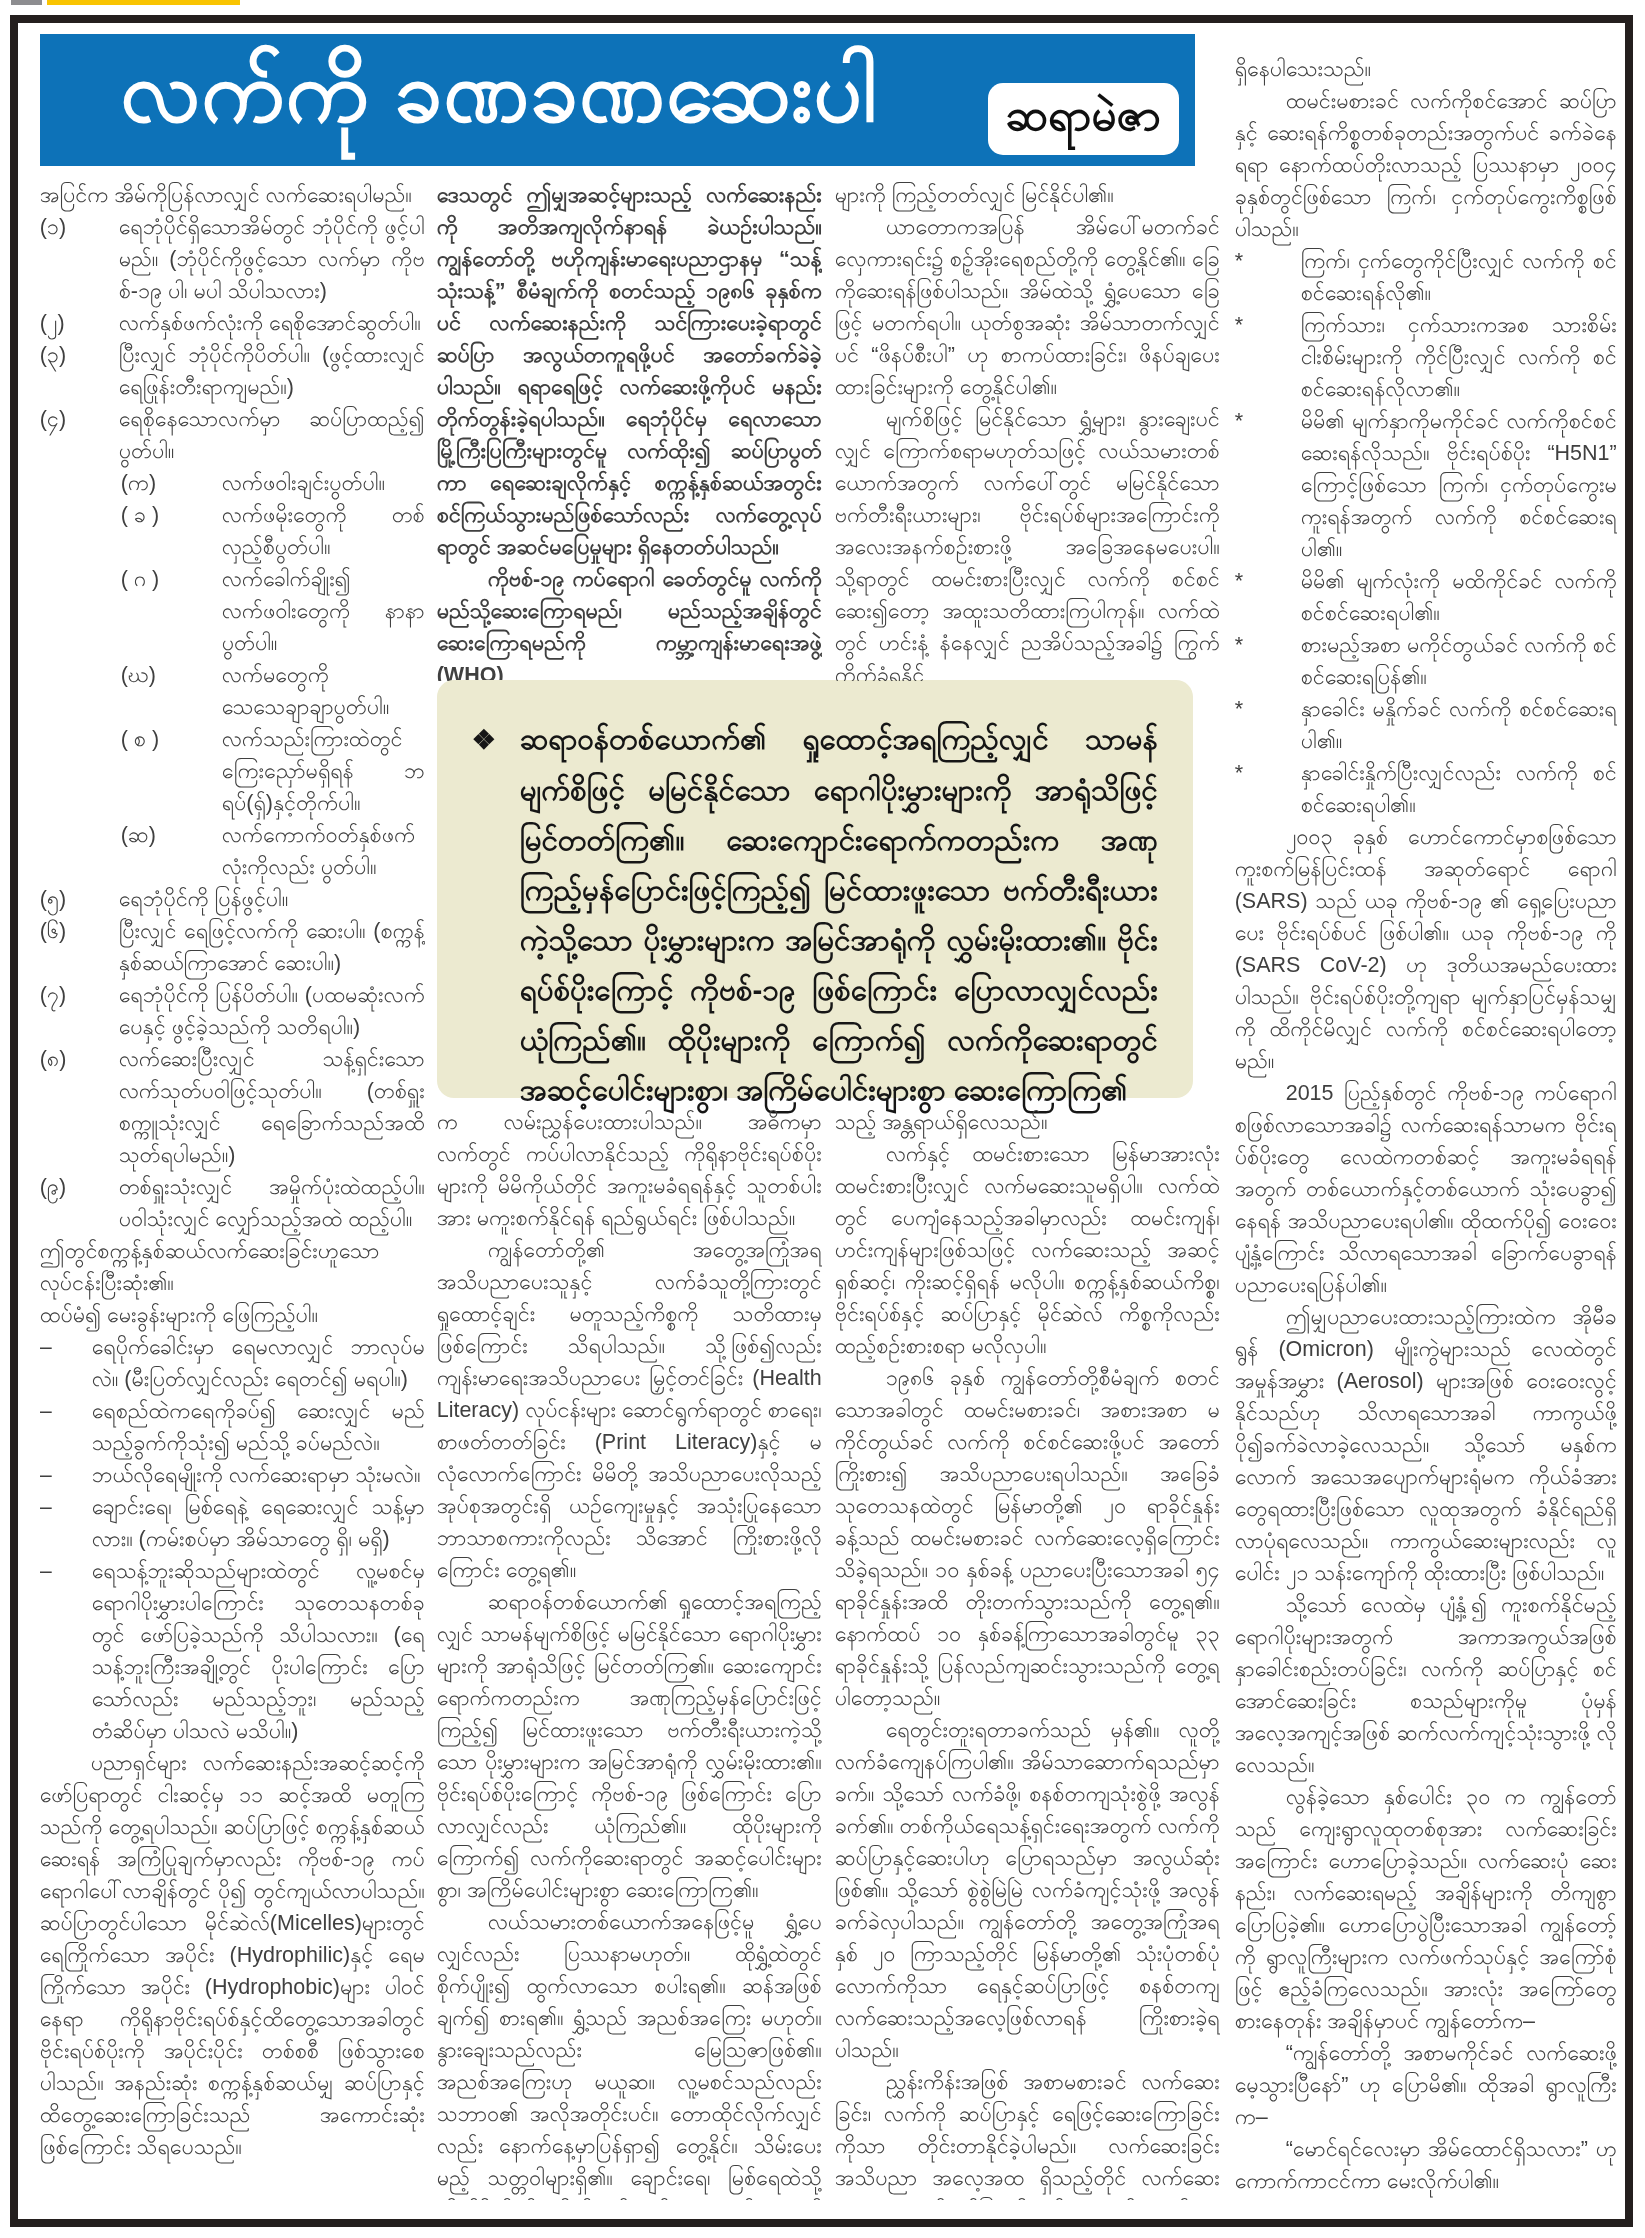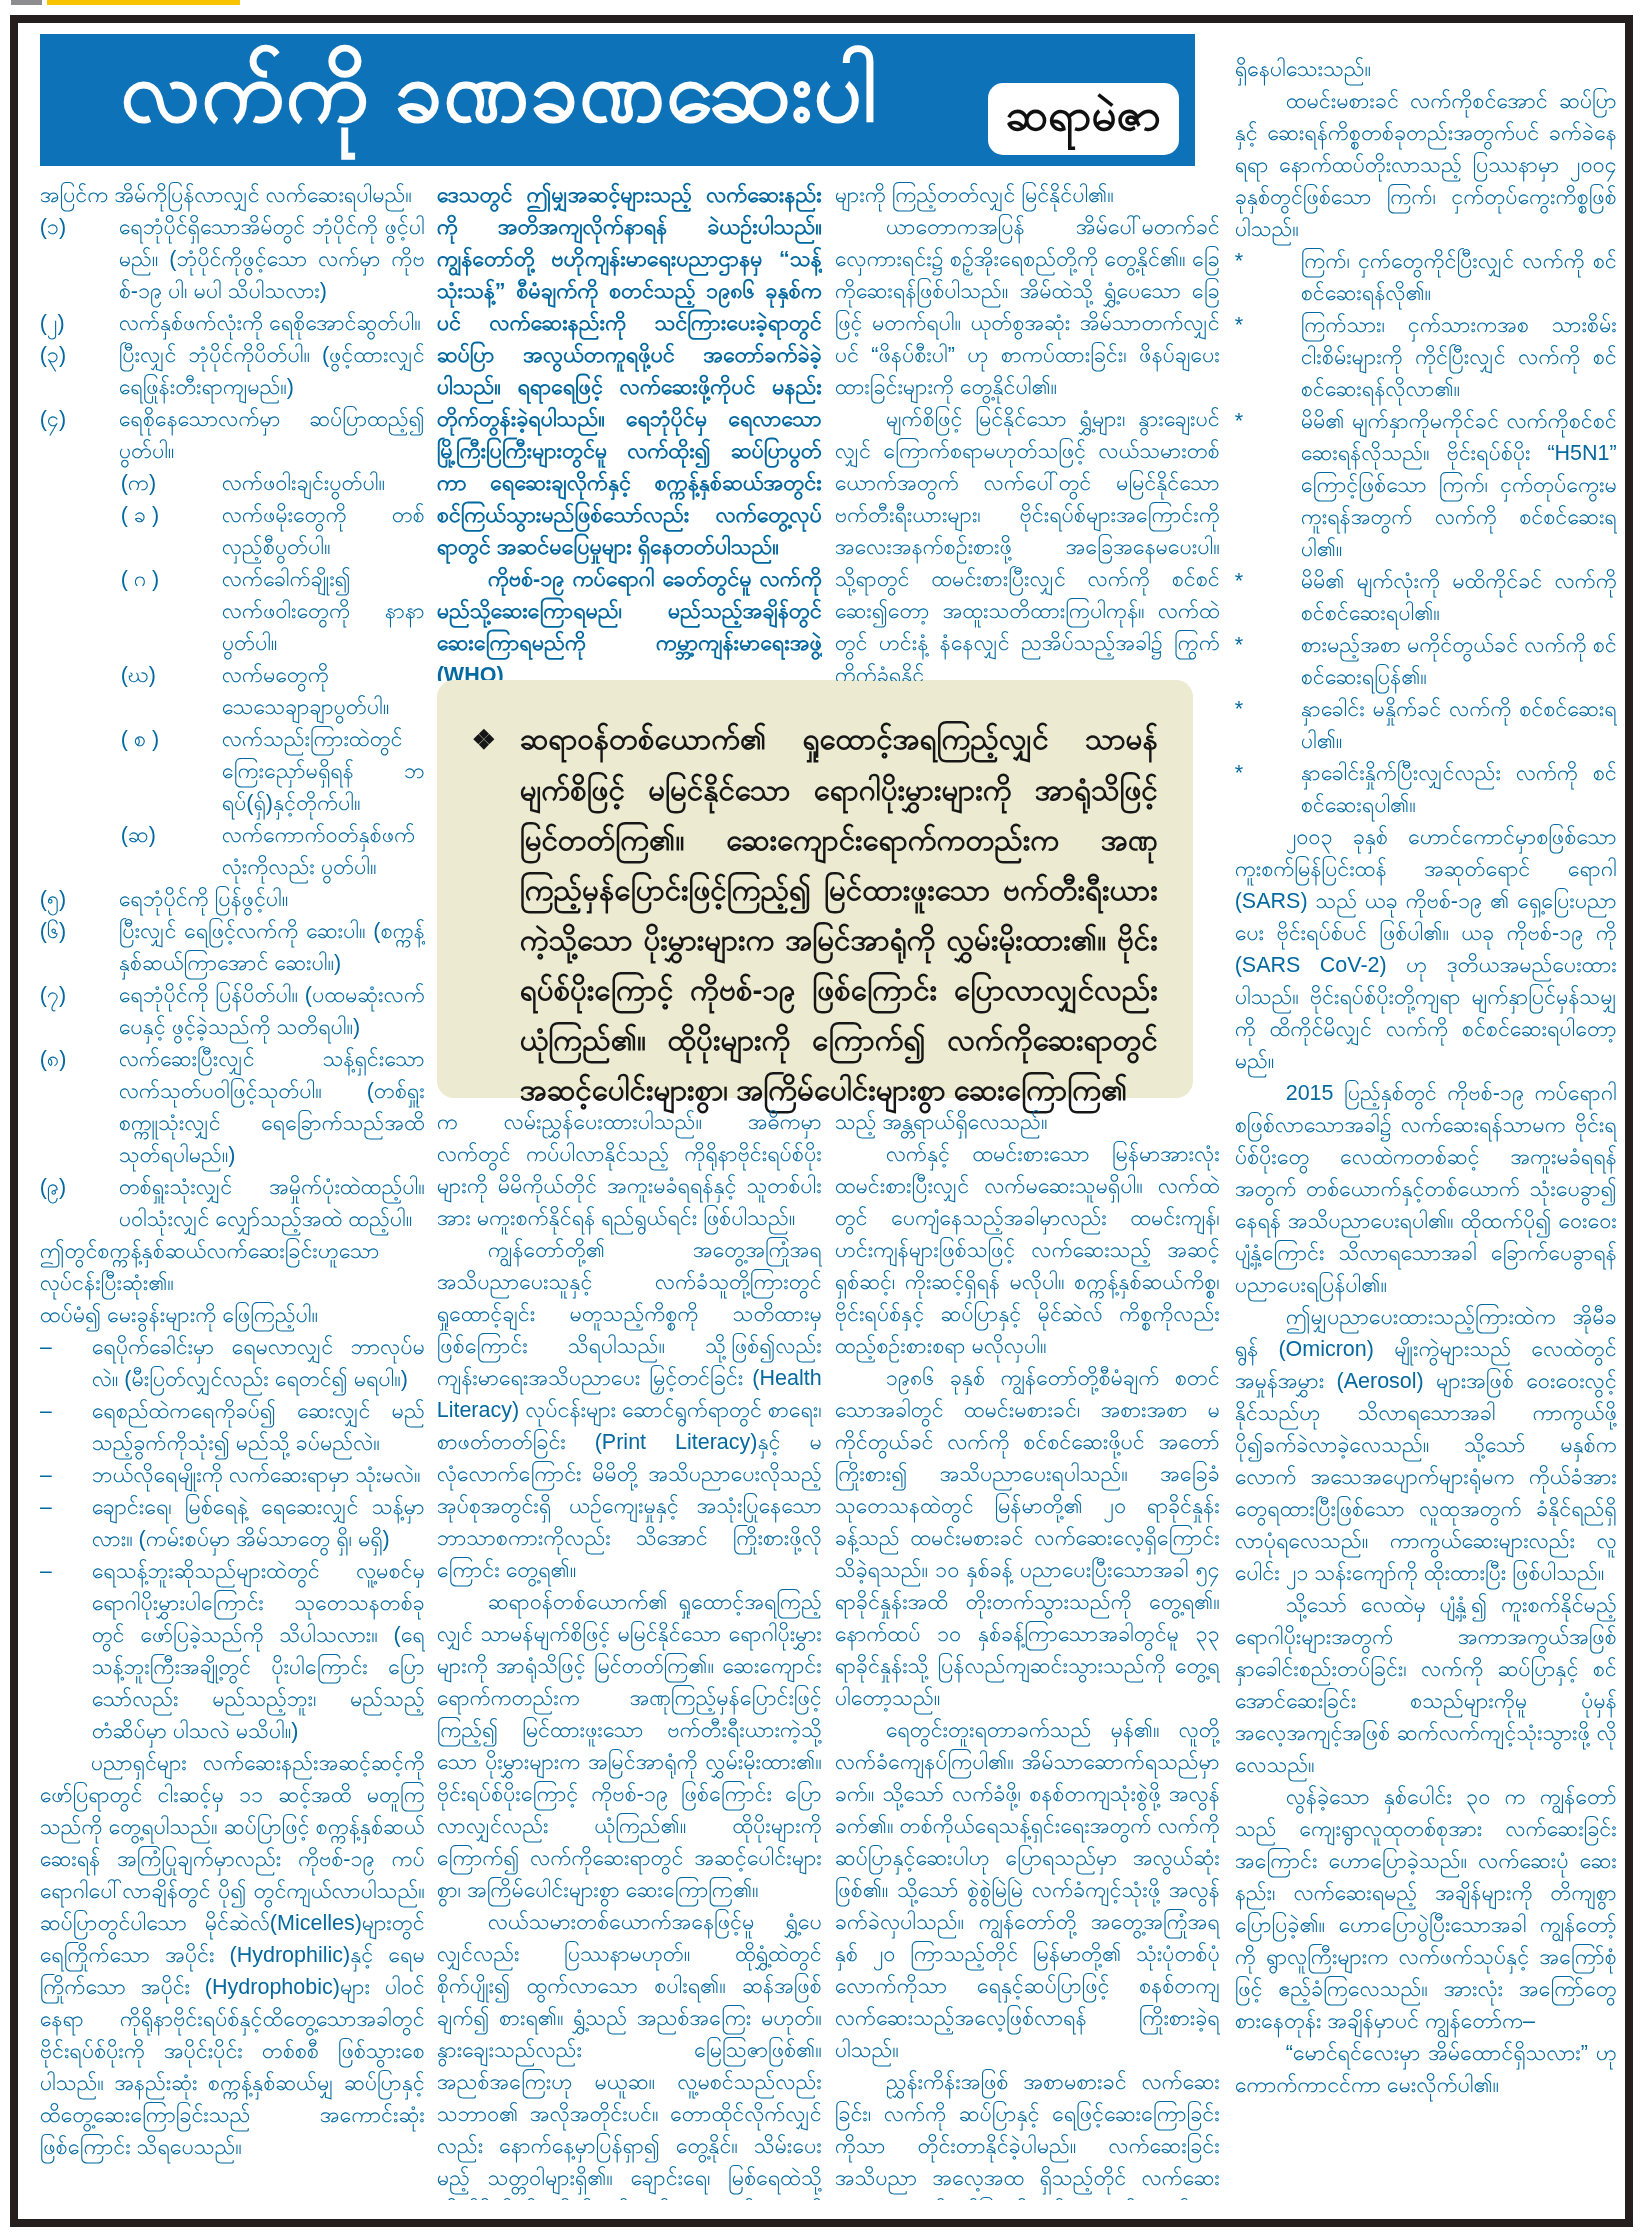--- a/index.html
+++ b/index.html
@@ -18,21 +18,21 @@
     margin:0;height:100%;display:flex;align-items:center;justify-content:center;
     padding-right:236px;color:#ffffff;font-size:85px;font-weight:bold;letter-spacing:1.1px;
   }
   .author-badge{
     position:absolute;right:16px;top:49px;width:191px;height:72px;background:#ffffff;
     border-radius:15px;display:flex;align-items:center;justify-content:center;
     font-size:44px;font-weight:bold;color:#101010;
   }
   .col{
     position:absolute;overflow:hidden;font-size:21.5px;line-height:32px;
-    text-align:justify;color:#0369a1;
+    text-align:justify;color:#404040;
   }
   .col1{left:22px;top:156px;width:385px;height:2021px;}
   .col2a{left:419px;top:156px;width:385px;height:502px;font-weight:bold;}
   .col2b{left:419px;top:1083px;width:385px;height:1094px;}
   .col3a{left:817px;top:156px;width:385px;height:502px;}
   .col3b{left:817px;top:1083px;width:385px;height:1094px;}
   .col4{left:1217px;top:30px;width:382px;height:2147px;}
   .p{margin:0;text-indent:51px;}
   .p0{margin:0;text-indent:0;}
   .li{margin:0;padding-left:79px;text-indent:-79px;}
@@ -130,18 +130,19 @@
     <p class="li star"><span class="m">*</span><span>မိမိ၏ မျက်နှာကိုမကိုင်ခင် လက်ကိုစင်စင်ဆေးရန်လိုသည်။ ဗိုင်းရပ်စ်ပိုး “H5N1” ကြောင့်ဖြစ်သော ကြက်၊ ငှက်တုပ်ကွေးမကူးရန်အတွက် လက်ကို စင်စင်ဆေးရပါ၏။</span></p>
     <p class="li star"><span class="m">*</span><span>မိမိ၏ မျက်လုံးကို မထိကိုင်ခင် လက်ကို စင်စင်ဆေးရပါ၏။</span></p>
     <p class="li star"><span class="m">*</span><span>စားမည့်အစာ မကိုင်တွယ်ခင် လက်ကို စင်စင်ဆေးရပြန်၏။</span></p>
     <p class="li star"><span class="m">*</span><span>နှာခေါင်း မနှိုက်ခင် လက်ကို စင်စင်ဆေးရပါ၏။</span></p>
     <p class="li star"><span class="m">*</span><span>နှာခေါင်းနှိုက်ပြီးလျှင်လည်း လက်ကို စင်စင်ဆေးရပါ၏။</span></p>
     <p class="p">၂၀၀၃ ခုနှစ် ဟောင်ကောင်မှာစဖြစ်သော ကူးစက်မြန်ပြင်းထန် အဆုတ်ရောင် ရောဂါ (SARS) သည် ယခု ကိုဗစ်-၁၉ ၏ ရှေ့ပြေးပညာပေး ဗိုင်းရပ်စ်ပင် ဖြစ်ပါ၏။ ယခု ကိုဗစ်-၁၉ ကို (SARS CoV-2) ဟု ဒုတိယအမည်ပေးထားပါသည်။ ဗိုင်းရပ်စ်ပိုးတို့ကျရာ မျက်နှာပြင်မှန်သမျှကို ထိကိုင်မိလျှင် လက်ကို စင်စင်ဆေးရပါတော့မည်။</p>
     <p class="p">2015 ပြည့်နှစ်တွင် ကိုဗစ်-၁၉ ကပ်ရောဂါ စဖြစ်လာသောအခါ၌ လက်ဆေးရန်သာမက ဗိုင်းရပ်စ်ပိုးတွေ လေထဲကတစ်ဆင့် အကူးမခံရရန် အတွက် တစ်ယောက်နှင့်တစ်ယောက် သုံးပေခွာ၍ နေရန် အသိပညာပေးရပါ၏။ ထိုထက်ပို၍ ဝေးဝေး ပျံ့နှံ့ကြောင်း သိလာရသောအခါ ခြောက်ပေခွာရန် ပညာပေးရပြန်ပါ၏။</p>
     <p class="p">ဤမျှပညာပေးထားသည့်ကြားထဲက အိုမီခရွန် (Omicron) မျိုးကွဲများသည် လေထဲတွင် အမှုန်အမွှား (Aerosol) များအဖြစ် ဝေးဝေးလွင့်နိုင်သည်ဟု သိလာရသောအခါ ကာကွယ်ဖို့ ပို၍ခက်ခဲလာခဲ့လေသည်။ သို့သော် မနှစ်ကလောက် အသေအပျောက်များရုံမက ကိုယ်ခံအားတွေရထားပြီးဖြစ်သော လူထုအတွက် ခံနိုင်ရည်ရှိလာပုံရလေသည်။ ကာကွယ်ဆေးများလည်း လူပေါင်း ၂၁ သန်းကျော်ကို ထိုးထားပြီး ဖြစ်ပါသည်။</p>
     <p class="p">သို့သော် လေထဲမှ ပျံ့နှံ့၍ ကူးစက်နိုင်မည့် ရောဂါပိုးများအတွက် အကာအကွယ်အဖြစ် နှာခေါင်းစည်းတပ်ခြင်း၊ လက်ကို ဆပ်ပြာနှင့် စင်အောင်ဆေးခြင်း စသည်များကိုမူ ပုံမှန်အလေ့အကျင့်အဖြစ် ဆက်လက်ကျင့်သုံးသွားဖို့ လိုလေသည်။</p>
     <p class="p">လွန်ခဲ့သော နှစ်ပေါင်း ၃၀ က ကျွန်တော်သည် ကျေးရွာလူထုတစ်စုအား လက်ဆေးခြင်းအကြောင်း ဟောပြောခဲ့သည်။ လက်ဆေးပုံ ဆေးနည်း၊ လက်ဆေးရမည့် အချိန်များကို တိကျစွာ ပြောပြခဲ့၏။ ဟောပြောပွဲပြီးသောအခါ ကျွန်တော့်ကို ရွာလူကြီးများက လက်ဖက်သုပ်နှင့် အကြော်စုံဖြင့် ဧည့်ခံကြလေသည်။ အားလုံး အကြော်တွေ စားနေတုန်း အချိန်မှာပင် ကျွန်တော်က–</p>
+    <p class="p">“ကျွန်တော်တို့ အစာမကိုင်ခင် လက်ဆေးဖို့ မေ့သွားပြီနော်” ဟု ပြောမိ၏။ ထိုအခါ ရွာလူကြီးက–</p>
     <p class="p">“မောင်ရင်လေးမှာ အိမ်ထောင်ရှိသလား” ဟု ကောက်ကာငင်ကာ မေးလိုက်ပါ၏။</p>
 
   </div>
 
 </div>
 
 
 </body></html>

